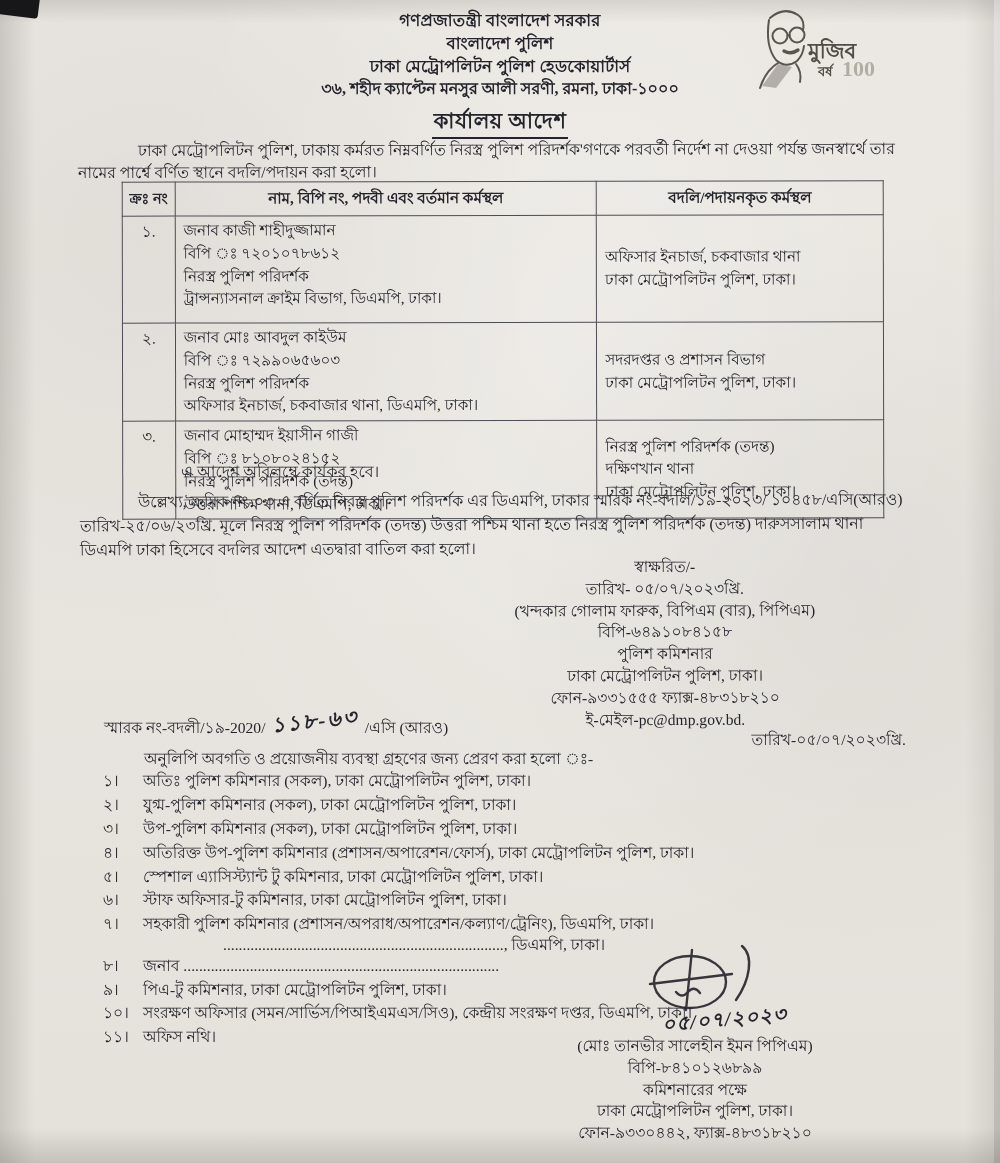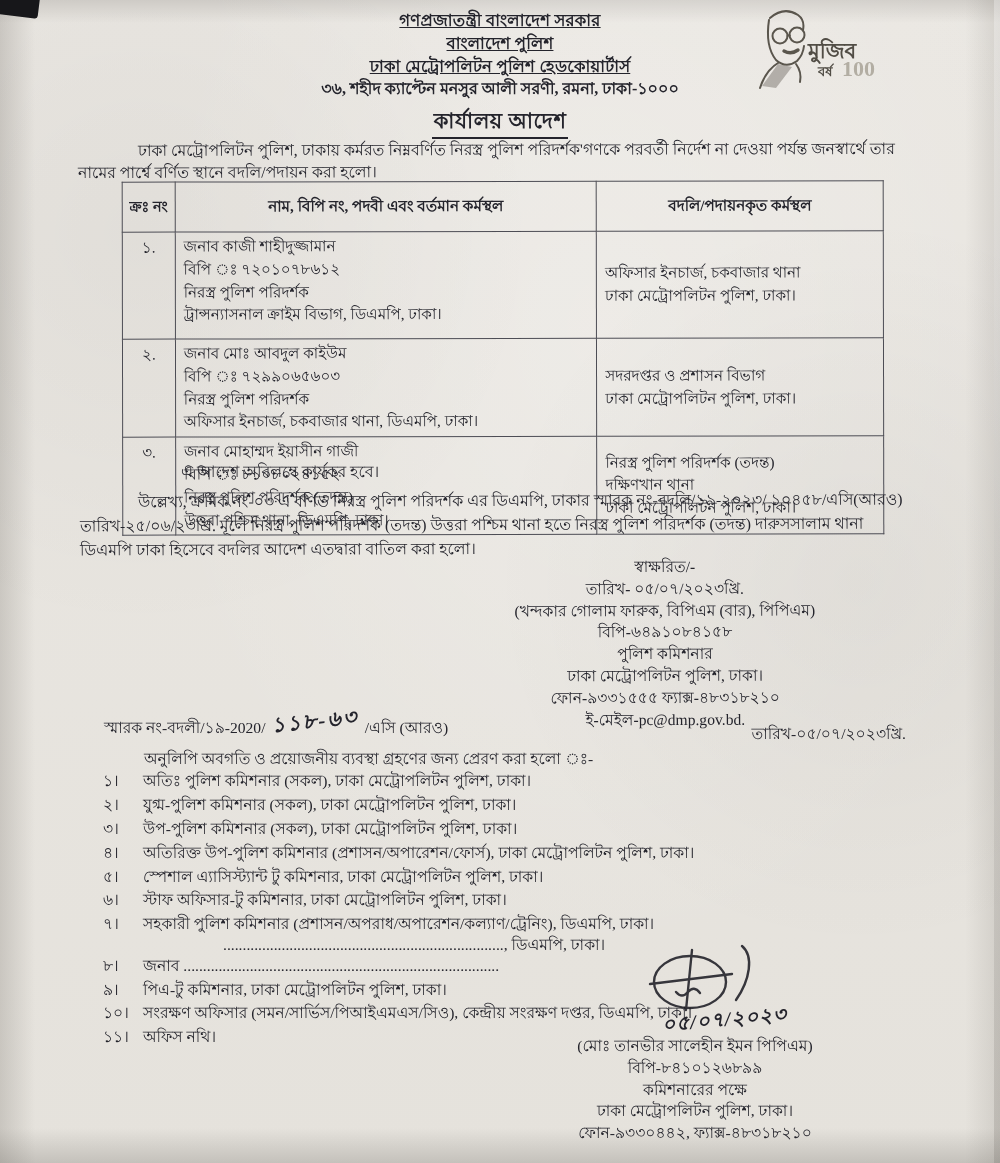--- a/index.html
+++ b/index.html
@@ -12,47 +12,47 @@
       radial-gradient(circle at 86% 50%, rgba(0,0,0,0.04), transparent 36%),
       radial-gradient(ellipse at 60% 28%, rgba(255,255,255,0.22), transparent 55%),
       linear-gradient(90deg, rgba(100,95,88,0.22), transparent 3.5%, transparent 96.5%, rgba(100,95,88,0.16)),
       linear-gradient(180deg, rgba(80,76,70,0.16), transparent 2%, transparent 97%, rgba(80,76,70,0.22)),
       linear-gradient(#eae7e2,#e5e2dc);
   }
   .corner-mark{position:absolute; top:-7px; left:-9px; width:48px; height:23px;
     background:#17171a; transform:rotate(7deg); border-radius:3px;}
   .abs{position:absolute;}
   .header-block{top:10px; left:0; width:100%; text-align:center; line-height:1.38;}
-  .hl{font-size:16.5px; font-weight:bold; letter-spacing:.2px;text-decoration:underline;}
+  .hl{font-size:16.5px; font-weight:bold; letter-spacing:.2px;}
   .hl-addr{font-size:16px; font-weight:bold;}
   .doc-title{display:inline-block; margin-top:7px; font-size:21px; font-weight:bold;
     border-bottom:2px solid #24242c; padding:0 2px 1px 2px; letter-spacing:.5px;}
   .logo{top:6px; right:120px; width:138px; height:88px; opacity:.88;}
   .intro{top:139px; left:78px; width:834px; font-size:15.8px; line-height:1.42;
     text-indent:60px; transform:rotate(-0.15deg);}
   table.order{position:absolute; top:181px; left:122px; width:762px;
     border-collapse:collapse; font-size:15.2px; transform:rotate(-0.1deg);}
   table.order th, table.order td{border:1.2px solid #4d4d55; padding:3px 8px;}
-  table.order th{font-weight:bold; height:24px; padding:12px 4px;margin-top:11px;}
+  table.order th{font-weight:bold; height:24px; padding:4px 4px;margin-top:11px;}
   th.c1{width:44px; font-size:14.5px;}
   th.c2{width:416px;}
   th.c3{width:280px;}
   td.c1{vertical-align:top; text-align:center;}
   td.c2{vertical-align:top; line-height:1.5;}
   td.c3{vertical-align:middle; text-align:left; line-height:1.5;}
   tr.r1 td{height:100px;} tr.r2 td{height:78px;} tr.r3 td{height:86px;}
   .effective{top:459px; left:181px; font-size:15.8px;}
   .cancel-note{top:489px; left:80px; width:838px; font-size:15.8px; line-height:1.52;
     text-indent:58px; transform:rotate(-0.2deg);}
   .sig-top{top:556px; left:430px; width:470px; text-align:center;
     font-size:15.6px; line-height:1.4; transform:rotate(-0.2deg);}
   .memo-line{top:710px; left:104px; width:802px; font-size:15.6px;}
   .memo-hand{display:inline-block; font-size:21px; font-weight:bold; font-style:italic;
     letter-spacing:2px; transform:rotate(-6deg) translateY(-5px); margin:0 6px;}
-  .memo-date{position:absolute; right:0; top:12px;}
+  .memo-date{position:absolute; right:0; top:18px;}
   .copy-note{top:747px; left:144px; font-size:15.6px;}
   .dist{top:772px; left:103px; width:845px; font-size:15.6px; line-height:1.18;}
   .dist-row{display:flex; margin-bottom:5.5px;}
   .dist-no{min-width:30px; margin-right:10px; white-space:nowrap;}
   .dist-row.cont{padding-left:80px; margin-top:-3px; margin-bottom:2px;}
   .sig-bottom{top:942px; left:480px; width:430px; text-align:center;
     font-size:15.6px; line-height:1.4;}
   .sig-doodle{display:block; margin:0 auto -4px auto;}
   .sig-hand-date{font-size:20px; font-weight:bold; font-style:italic; letter-spacing:1px;
     display:inline-block; transform:rotate(-5deg); margin:-10px 0 2px 60px;}

